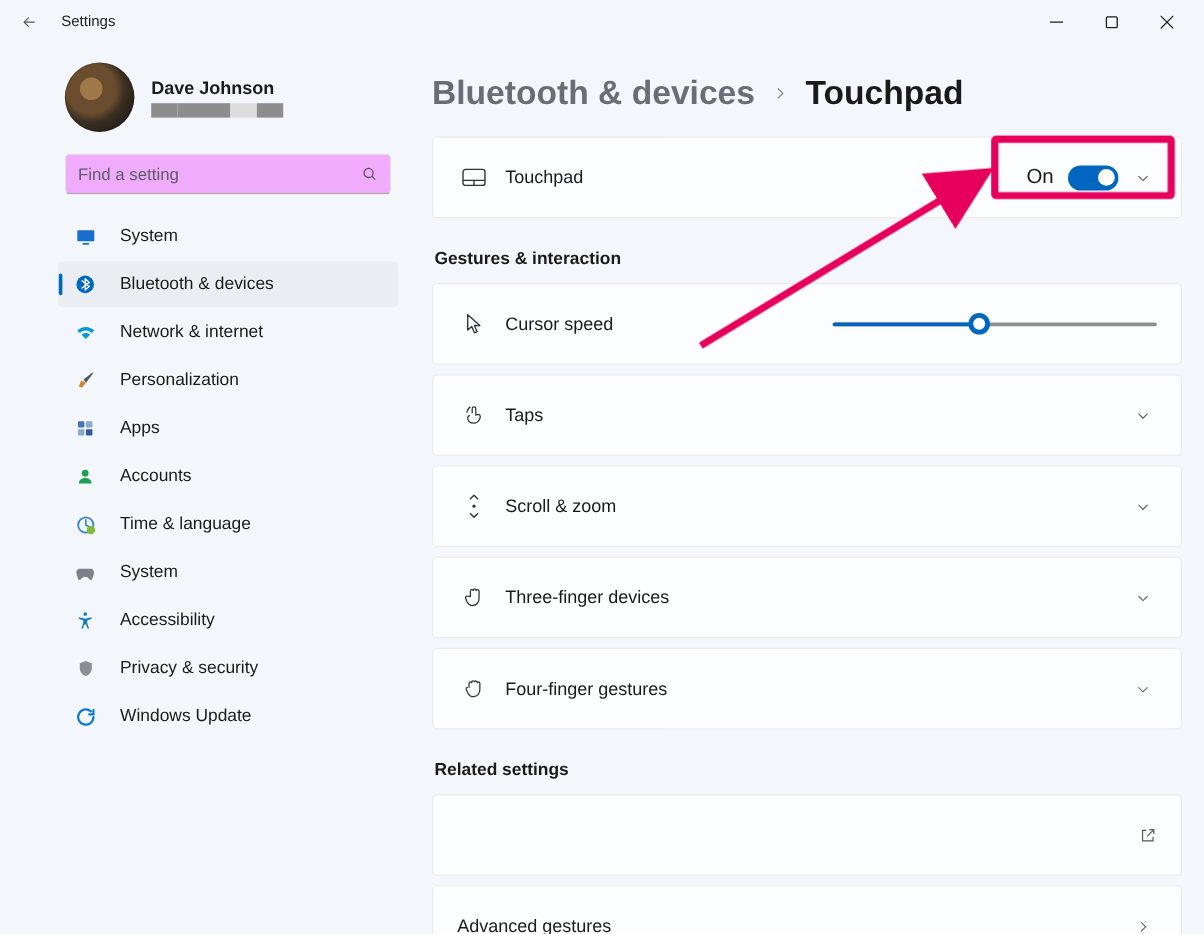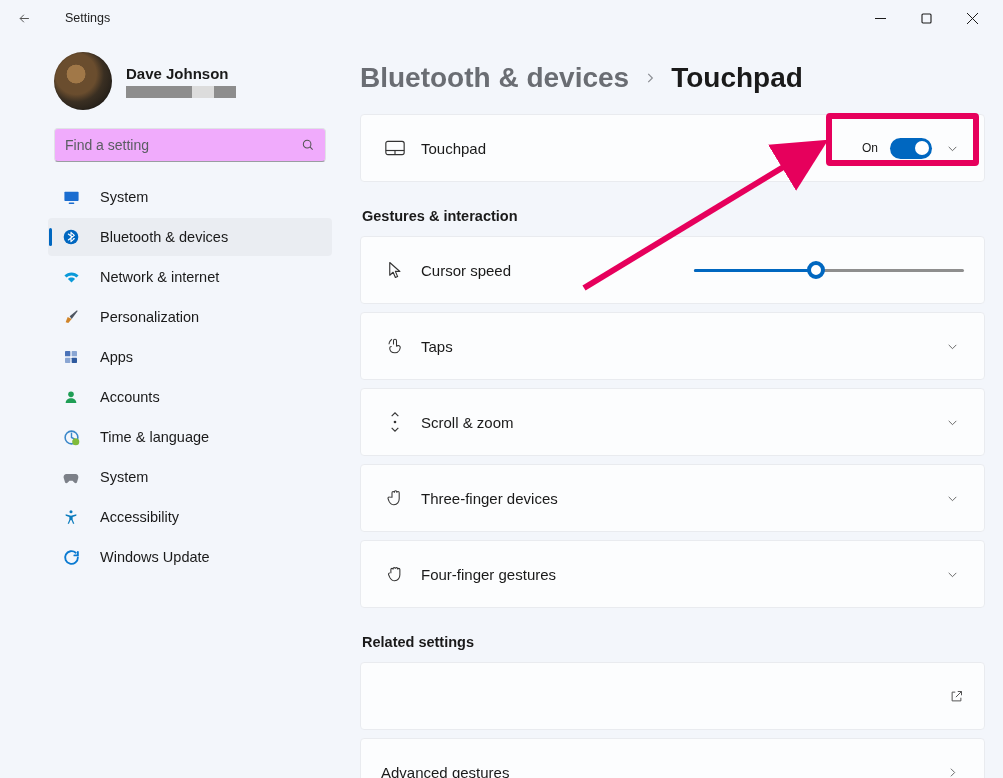--- a/index.html
+++ b/index.html
@@ -20,21 +20,21 @@
     align-items: center;
     height: 36px;
     padding: 0 8px;
   }
   .titlebar .back-btn {
     width: 32px; height: 32px;
     display: flex; align-items: center; justify-content: center;
     color: #555;
   }
   .titlebar .title {
-    margin-left: 25px;
+    margin-left: 11px;
     font-size: 12.5px;
     color: #222;
   }
   .titlebar .spacer { flex: 1; }
   .win-btns { display: flex; }
   .win-btn { width: 46px; height: 32px; display: flex; align-items:center; justify-content:center; color:#1a1a1a; }
 
   
   .layout { display: flex; height: calc(100% - 36px); padding-left: 40px; }
   .sidebar { width: 300px; padding: 10px 8px 8px 8px; }
@@ -114,21 +114,21 @@
   }
   .row-icon { width: 28px; display:flex; align-items:center; justify-content:center; color:#444; margin-right: 12px; }
   .row-label { font-size: 15px; color:#1a1a1a; }
   .row-sub { font-size: 12.5px; color:#6a6d70; margin-top:2px; }
   .row .grow { flex:1; }
 
   .section-title { font-size: 14.5px; font-weight:600; margin: 26px 0 12px 2px; }
 
   
   .toggle-wrap { display:flex; align-items:center; gap:12px; }
-  .toggle-label { font-size: 12px; }
+  .toggle-label { font-size: 17px; }
   .toggle {
     width: 42px; height: 21px; border-radius: 11px; background:#0067c0; position:relative;
   }
   .toggle::after{
     content:""; position:absolute; right:3px; top:3.5px; width:14px; height:14px; border-radius:50%; background:#fff;
   }
   .chev { margin-left: 8px; color:#555; display:flex; align-items:center; justify-content:center; width:24px; }
 
   
   .slider-wrap { flex:1; display:flex; align-items:center; justify-content:flex-end; }
@@ -290,20 +290,28 @@
         <span class="nav-icon">
             <svg width="16" height="16" viewBox="0 0 24 24" fill="#0a7bbd">
               <circle cx="12" cy="4" r="2.3"></circle>
               <path d="M4 8l8 2 8-2v2l-5.5 2v4L17 22h-2l-2-5h-2l-2 5H7l2.5-6v-4L4 10z"></path>
             </svg>
           </span>
         <span class="nav-label">Accessibility</span>
       </div>
       <div class="nav-item">
         <span class="nav-icon">
+            <svg width="15" height="16" viewBox="0 0 24 24" fill="#8a8d92">
+              <path d="M12 2l8 3v6c0 5.5-3.4 9.7-8 11-4.6-1.3-8-5.5-8-11V5l8-3z"></path>
+            </svg>
+          </span>
+        <span class="nav-label">Privacy &amp; security</span>
+      </div>
+      <div class="nav-item">
+        <span class="nav-icon">
             <svg width="17" height="17" viewBox="0 0 24 24" fill="none" stroke="#0a7ad1" stroke-width="2.6" stroke-linecap="round">
               <path d="M21 12a9 9 0 1 1-3-6.7"></path>
               <path d="M21 4v5h-5"></path>
             </svg>
           </span>
         <span class="nav-label">Windows Update</span>
       </div>
     </div>
   </div>
 

